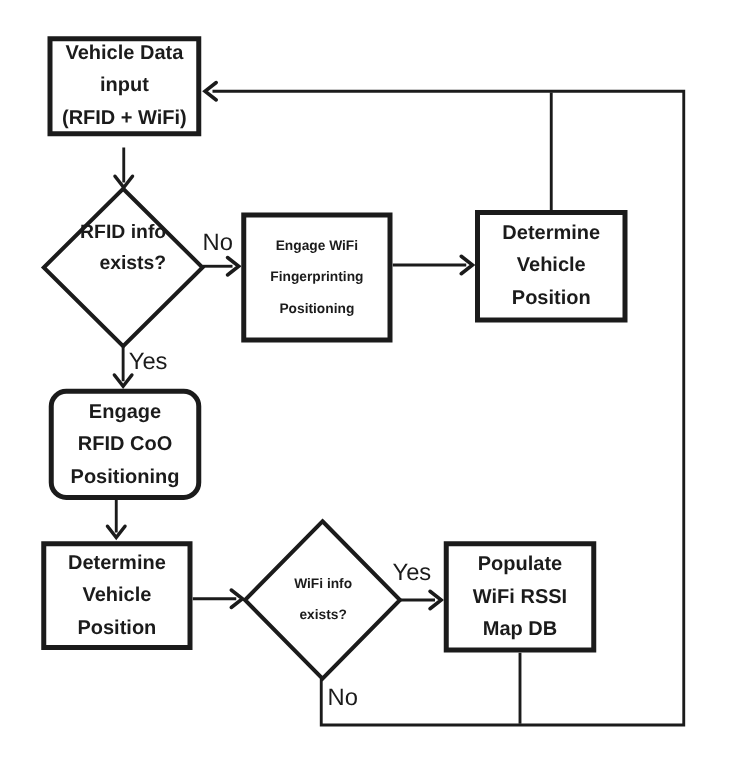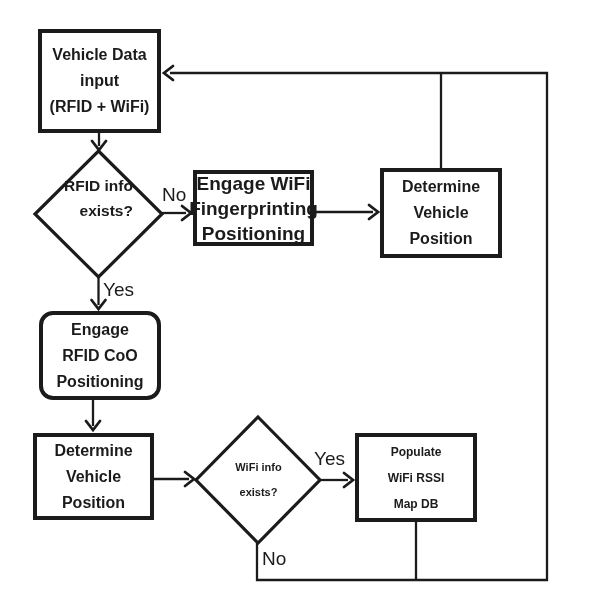--- a/index.html
+++ b/index.html
@@ -51,26 +51,26 @@
   }
   .process {
     border: 4px solid #1b1b1b;
     background: #ffffff;
   }
   .label-text {
     white-space: pre-line;
     display: block;
   }
   
-  #n-vehicle-data     { left: 38px;  top: 29px;  width: 123px; height: 104px; font-size: 16px; line-height: 26px; }
-  #n-engage-wifi      { left: 193px; top: 170px; width: 121px; height: 76px; font-size: 19px; line-height: 25px; }
+  #n-vehicle-data     { left: 38px;  top: 29px;  width: 123px; height: 80px; font-size: 16px; line-height: 26px; }
+  #n-engage-wifi      { left: 193px; top: 170px; width: 121px; height: 104px; font-size: 11px; line-height: 25px; }
   #n-determine-top    { left: 380px; top: 168px; width: 122px; height: 90px; font-size: 16px; line-height: 26px; }
   #n-engage-rfid      { left: 39px;  top: 311px; width: 122px; height: 89px; font-size: 16px; line-height: 26px; border-radius: 14px; }
   #n-determine-bottom { left: 33px;  top: 433px; width: 121px; height: 87px; font-size: 16px; line-height: 26px; }
-  #n-populate-db      { left: 355px; top: 433px; width: 122px; height: 89px; font-size: 12px; line-height: 26px; }
+  #n-populate-db      { left: 355px; top: 433px; width: 122px; height: 89px; font-size: 16px; line-height: 26px; }
   
   #t-rfid-decision    { left: 46px;  top: 171px; width: 105px; height: 54px; font-size: 15.5px; line-height: 25px; text-align: right; }
   #t-wifi-decision    { left: 206px; top: 453px; width: 105px; height: 54px; font-size: 11px; line-height: 25px; }
   
   .edge-label {
     position: absolute;
     font-weight: normal;
     font-size: 19px;
     line-height: 20px;
   }

